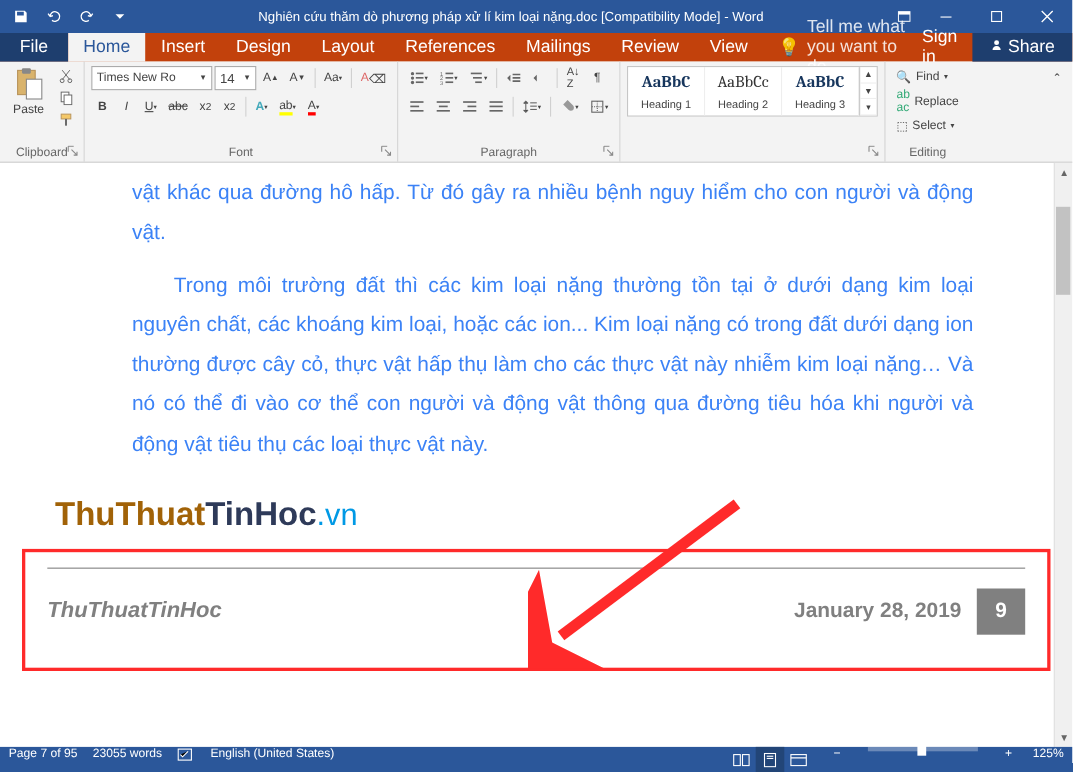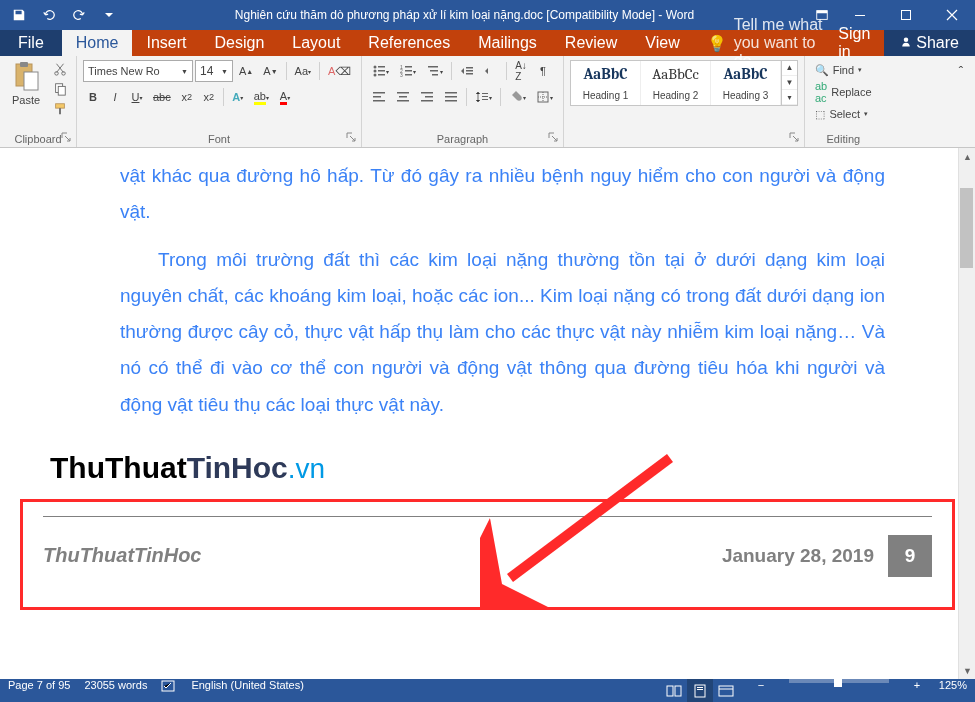--- a/index.html
+++ b/index.html
@@ -60,21 +60,21 @@
 .doc-area { position:absolute; top:148px; left:0; right:0; bottom:23px; background:#fff; overflow:hidden; }
 .scrollbar-v { position:absolute; right:0; top:0; bottom:0; width:17px; background:#f0f0f0; border-left:1px solid #e0e0e0; }
 .scroll-thumb-v { position:absolute; right:2px; top:40px; width:13px; height:80px; background:#c2c2c2; border-radius:0; }
 .scroll-arrow { position:absolute; width:17px; height:17px; display:flex; align-items:center; justify-content:center; font-size:9px; color:#666; cursor:pointer; }
 
 .page { padding: 10px 90px 0 120px; font-family: "Times New Roman", serif; font-size: 19px; color:#3b82f6; line-height: 1.9; }
 .page p { margin-bottom: 12px; text-align: justify; }
 .indent { text-indent: 38px; }
 
 .watermark { font-family: Arial, sans-serif; font-size: 30px; font-weight: bold; padding-left: 50px; padding-top: 16px; }
-.watermark .blue { color: #000000; }
+.watermark .blue { color: #a16207; }
 .watermark .dark { color: #2e3a59; }
 .watermark .ext { color: #0099e5; font-weight: normal; font-size: 28px; }
 
 .footer-box { margin: 14px 20px 0 20px; border: 3px solid #ff2a2a; padding: 14px 20px 30px 20px; position:relative; }
 .footer-line { border-top: 1.5px solid #808080; margin-bottom: 18px; }
 .footer-row { display:flex; justify-content:space-between; align-items:center; font-family: Cambria, "Times New Roman", serif; font-size: 20px; font-style: italic; color: #808080; font-weight: bold; }
 .footer-row .date { font-style: normal; color: #808080; font-size: 19px;}
 .page-num { background:#808080; color:#fff; width:44px; height:42px; display:flex; align-items:center; justify-content:center; font-style:normal; font-size:19px; margin-left:14px; }
 
 .arrow-annot { position:absolute; left:480px; top:300px; pointer-events:none; }

